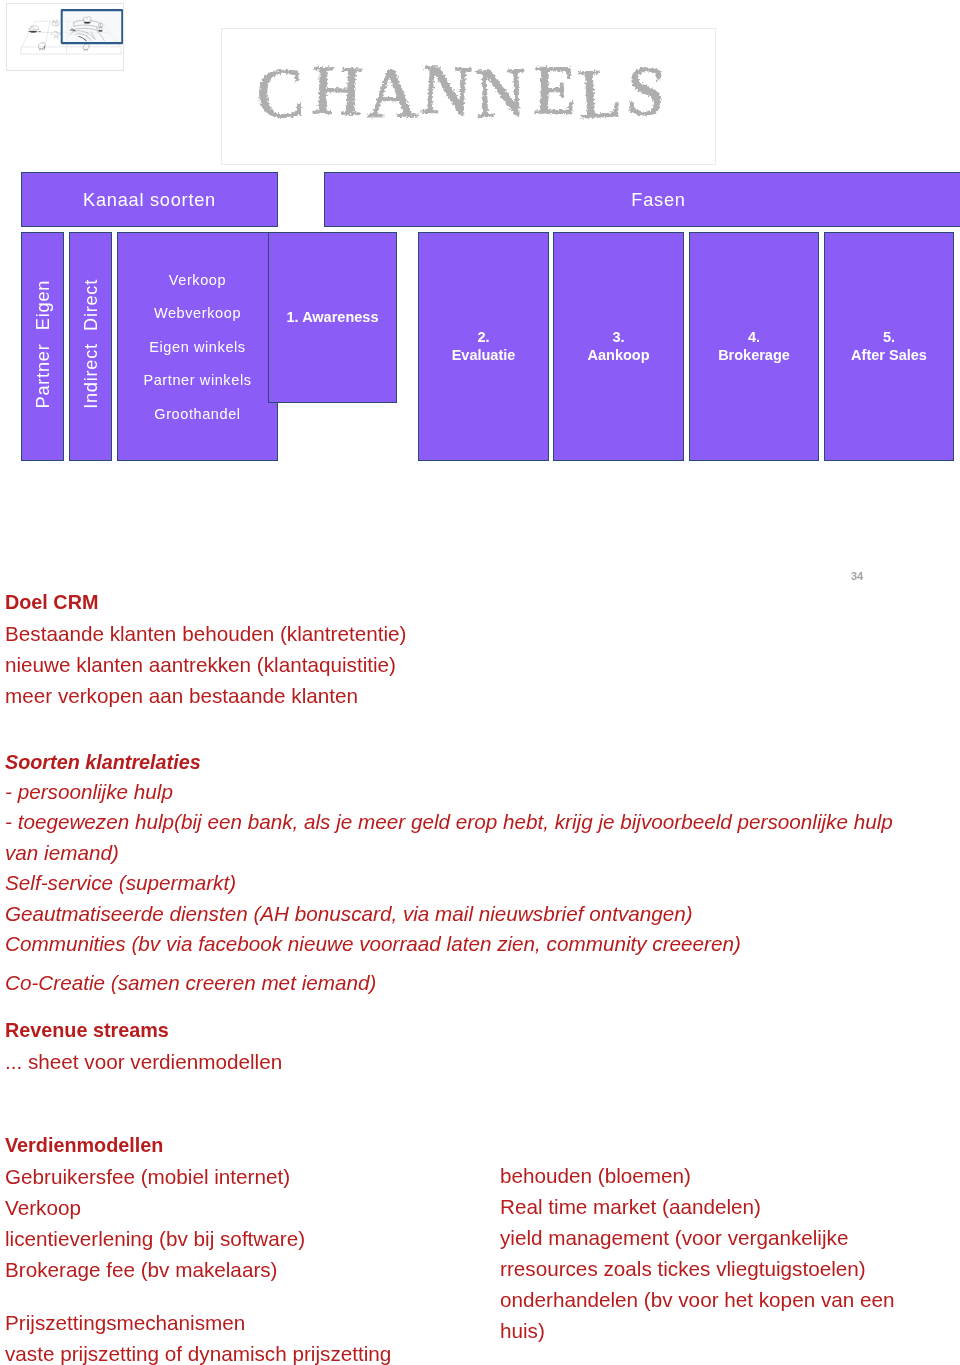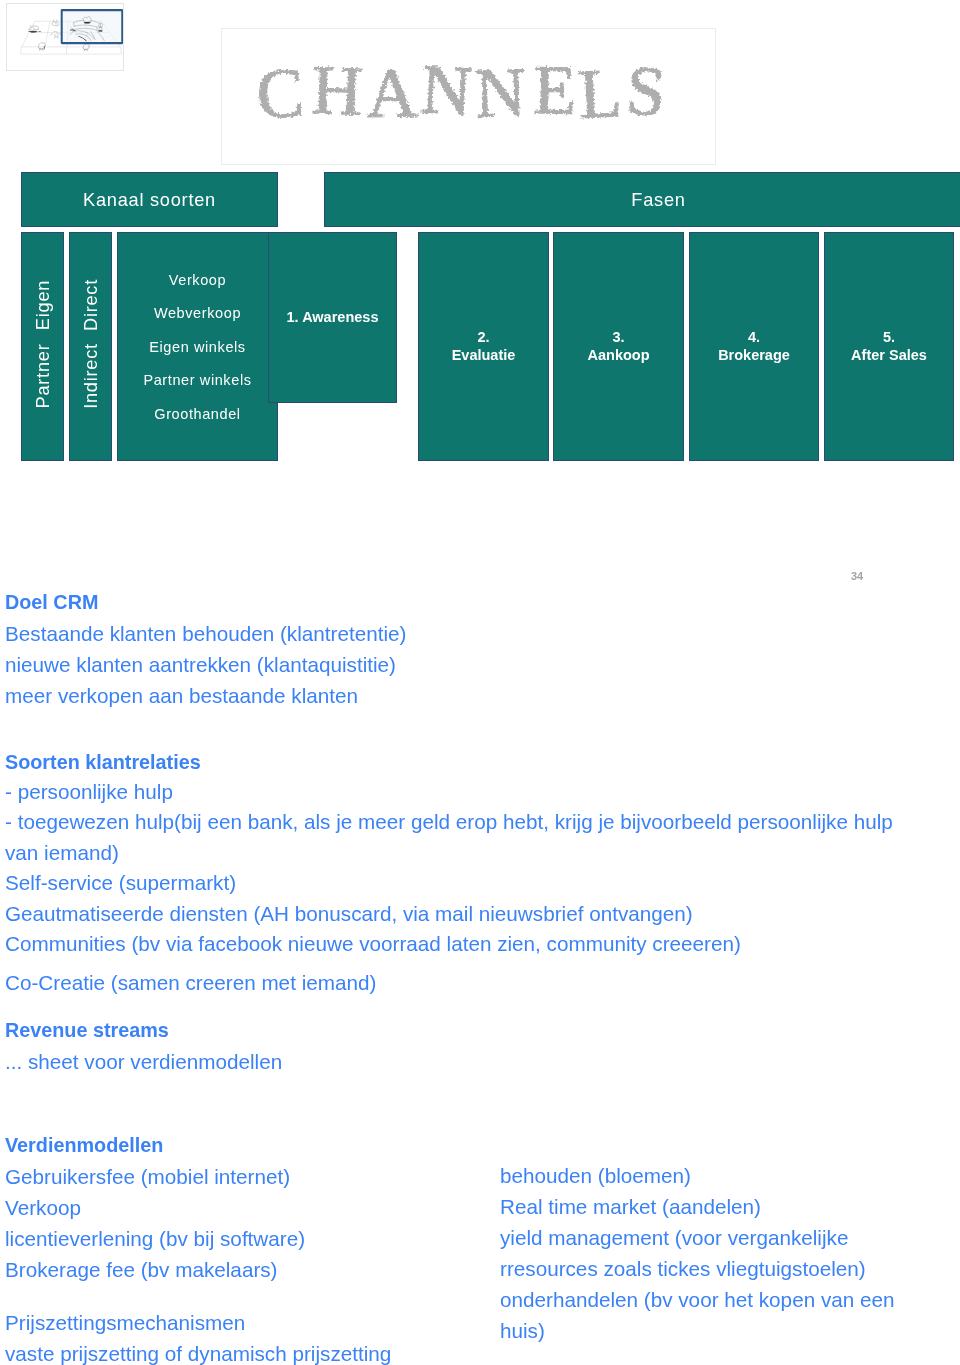--- a/index.html
+++ b/index.html
@@ -12,21 +12,21 @@
   #thumb{position:absolute;left:6px;top:3px;width:118px;height:68px;
          border:1px solid #e4e4e4;background:#fff;box-sizing:border-box;}
   #thumb svg{display:block;width:100%;height:100%;}
 
   
   #titlebox{position:absolute;left:221px;top:28px;width:495px;height:137px;
             border:1px solid #ebebeb;background:#fff;box-sizing:border-box;}
   #titlebox svg{position:absolute;left:0;top:0;}
 
   
-  .bx{position:absolute;background:#0f766e;border:1px solid #2a4a72;
+  .bx{position:absolute;background:#8b5cf6;border:1px solid #2a4a72;
       box-sizing:border-box;color:#fff;}
   .hdr{display:flex;align-items:center;justify-content:center;
        font-size:18.2px;letter-spacing:.75px;padding-top:2px;box-sizing:border-box;}
   .vtxt{position:absolute;left:50%;transform-origin:center center;
         white-space:nowrap;font-size:18.2px;letter-spacing:.75px;color:#fff;}
   .clist{position:absolute;left:0;right:0;text-align:center;}
   .clist div{font-size:14.5px;letter-spacing:.6px;color:#fff;}
   .ph{text-align:center;font-size:14.5px;font-weight:bold;color:#fff;line-height:17.5px;}
   .phase{display:flex;flex-direction:column;align-items:center;justify-content:center;}
 
@@ -43,30 +43,30 @@
   #cl{top:30.5px;line-height:33.65px;}
   #cl div{margin:0;}
 
   #ow0{top:72px; transform:translate(-50%,-50%) rotate(-90deg);}
   #ow1{top:143px;transform:translate(-50%,-50%) rotate(-90deg);}
   #dr0{top:72px; transform:translate(-50%,-50%) rotate(-90deg);}
   #dr1{top:143px;transform:translate(-50%,-50%) rotate(-90deg);}
 
   
   .blk{position:absolute;left:5px;font-size:20.7px;line-height:31.1px;
-       color:#3b82f6;white-space:nowrap;}
+       color:#b91c1c;white-space:nowrap;}
   #blk-soorten{width:910px;white-space:normal;line-height:30.4px;}
   #blk-soorten > div:last-child{margin-top:9px;}
   #blk-soorten > div{white-space:nowrap;}
   #blk-soorten > div.wrap{white-space:normal;}
   .h{font-weight:bold;font-size:19.8px;}
   #pagenum{position:absolute;left:851px;top:570px;font-size:11px;font-weight:bold;color:#a3a3a3;}
 
   #blk-doel    {top:587px;}
-  #blk-soorten {top:746.5px;}
+  #blk-soorten {top:746.5px;font-style:italic;}
   #blk-revenue {top:1015px;}
   #blk-vm-left {top:1129.5px;}
   #blk-vm-pr   {top:1307px;}
   #blk-vm-right{top:1160px;left:500px;}
 </style>
 </head>
 <body>
 
 <div class="page">
 

